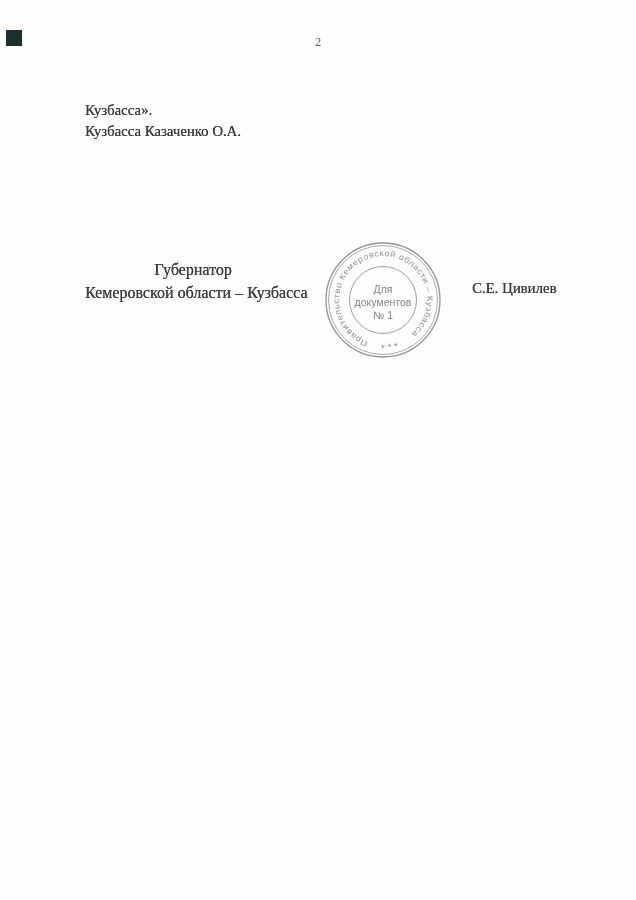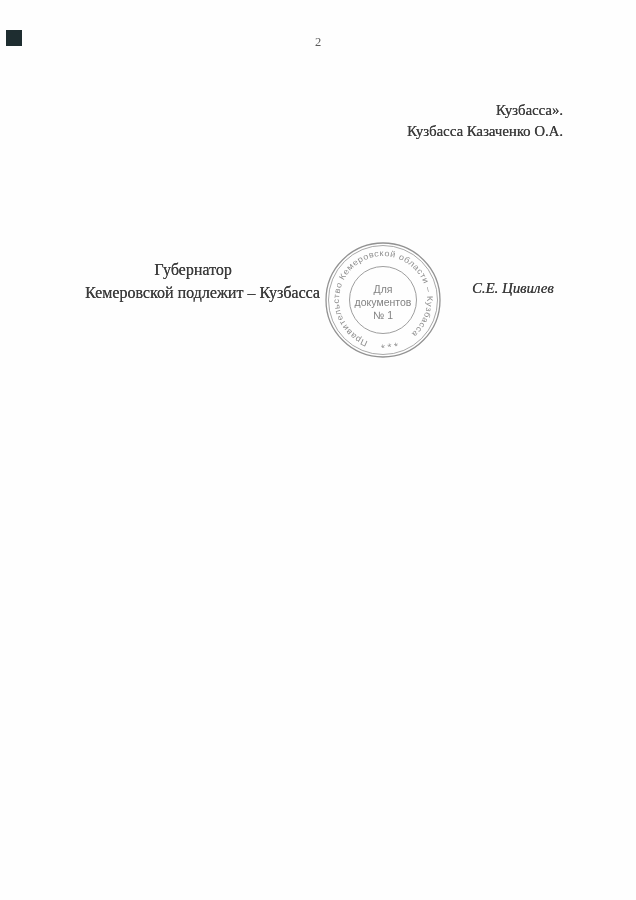--- a/index.html
+++ b/index.html
@@ -32,21 +32,21 @@
   .text-block {
     position: absolute;
     left: 85px;
     top: 100px;
     width: 478px;
     font-size: 14.8px;
     line-height: 21.4px;
     color: #3c3c3c;
     text-shadow: 0.2px 0 0 currentColor;
   }
-  .line { text-align: right; white-space: normal; }
+  .line { text-align: left; white-space: normal; }
   .line.j { text-align: justify; text-align-last: justify; }
   .line.indent { padding-left: 27px; }
   .sig-left {
     position: absolute;
     left: 85px;
     top: 259px;
     width: 216px;
     text-align: center;
     font-size: 16px;
     line-height: 22.5px;
@@ -55,21 +55,20 @@
   }
   .sig-left .sig-line { white-space: nowrap; }
   .sig-name {
     position: absolute;
     left: 472px;
     top: 280px;
     font-size: 14.8px;
     color: #3c3c3c;
     white-space: nowrap;
     text-shadow: 0.2px 0 0 currentColor;
-    font-style: italic;
   }
   .stamp {
     position: absolute;
     left: 323px;
     top: 240px;
     width: 120px;
     height: 120px;
     filter: blur(0.35px);
     opacity: 0.95;
   }
@@ -105,21 +104,21 @@
 
   <div class="page-number">2</div>
 
   <div class="text-block">
     <div class="line">Кузбасса».</div>
     <div class="line">Кузбасса Казаченко О.А.</div>
   </div>
 
   <div class="sig-left">
     <div class="sig-line">Губернатор</div>
-    <div class="sig-line">Кемеровской подлежит – Кузбасса</div>
+    <div class="sig-line">Кемеровской области – Кузбасса</div>
   </div>
 
   <svg class="stamp" viewBox="0 0 120 120" xmlns="http://www.w3.org/2000/svg">
     <circle class="ring-outer" cx="60" cy="60" r="57"></circle>
     <circle class="ring-outer2" cx="60" cy="60" r="54.5"></circle>
     <circle class="ring-inner" cx="60" cy="60" r="33.5"></circle>
     <g transform="rotate(-8 60 60)">
       <path id="ringPath" d="M 39.4,98.9 A 44,44 0 1,1 80.6,98.9" fill="none"></path>
       <text class="ring-text">
         <textPath href="#ringPath" textLength="230" lengthAdjust="spacingAndGlyphs">Правительство Кемеровской области – Кузбасса</textPath>

